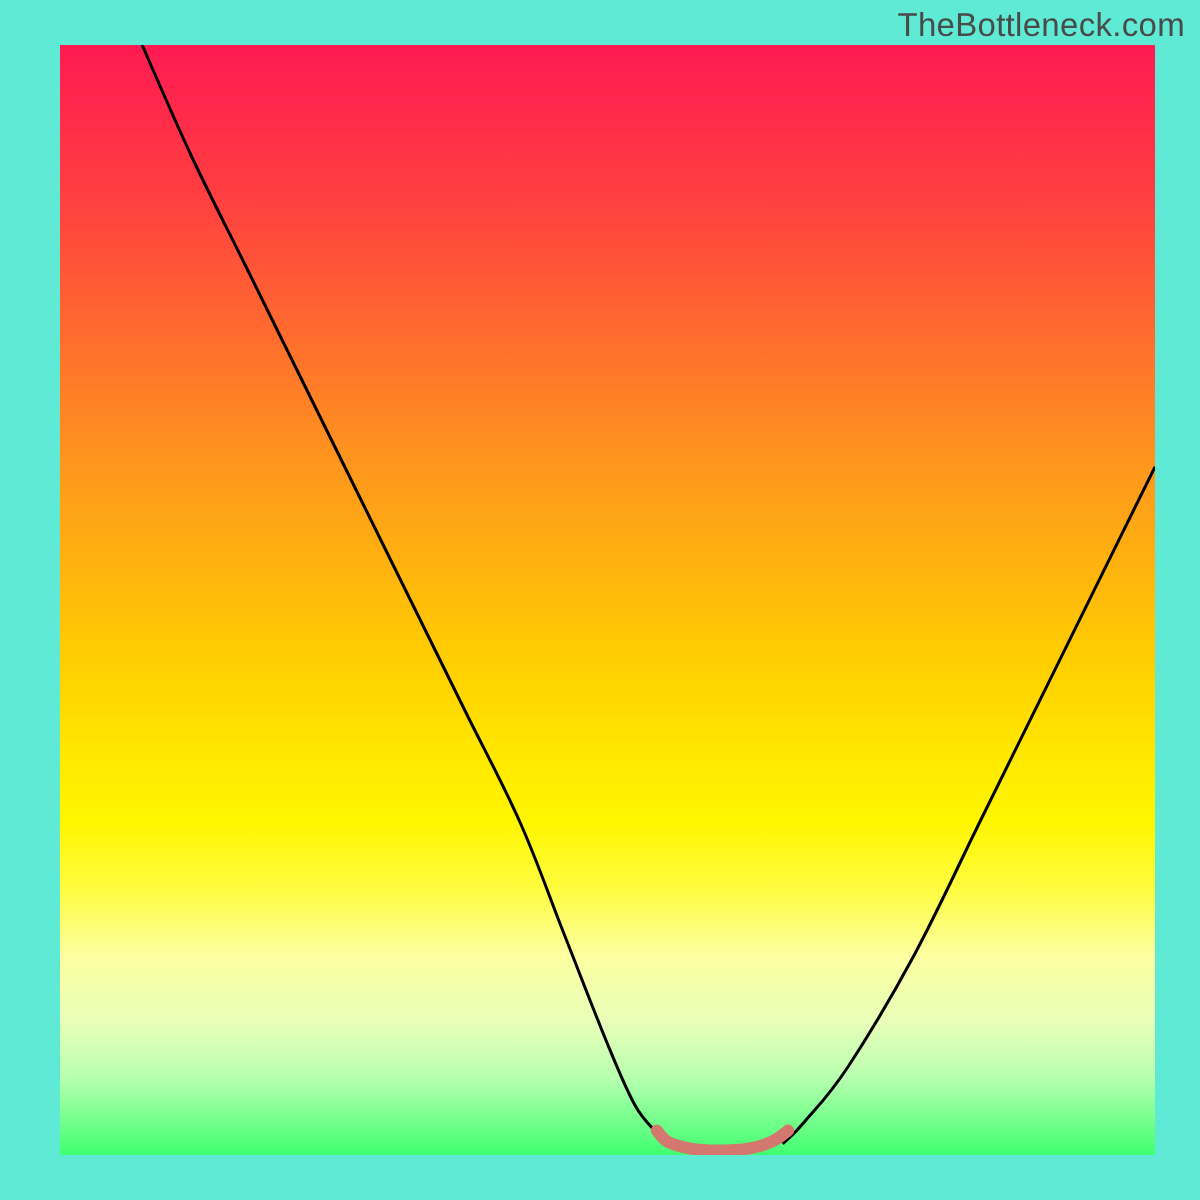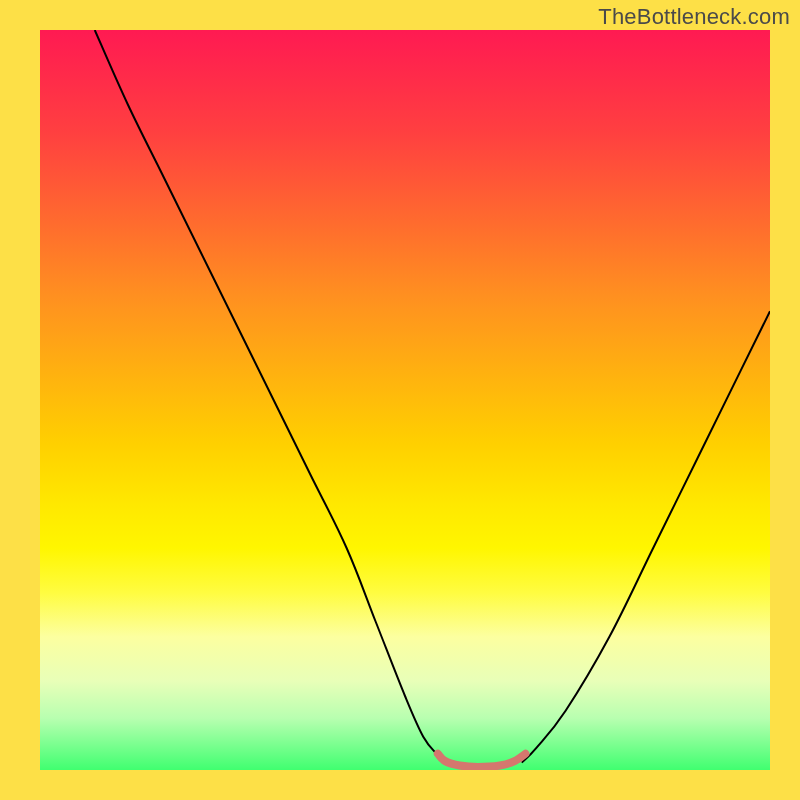--- a/index.html
+++ b/index.html
@@ -8,21 +8,21 @@
     width: 800px;
     height: 800px;
     background: #000;
     overflow: hidden;
     font-family: Arial, Helvetica, sans-serif;
   }
   .frame {
     position: relative;
     width: 800px;
     height: 800px;
-    background: #fde047;
+    background: #5eead4;
   }
   .watermark {
     position: absolute;
     top: 4px;
     right: 10px;
     color: #4a4a4a;
     font-size: 22px;
     font-weight: 500;
     letter-spacing: 0.2px;
     z-index: 20;

